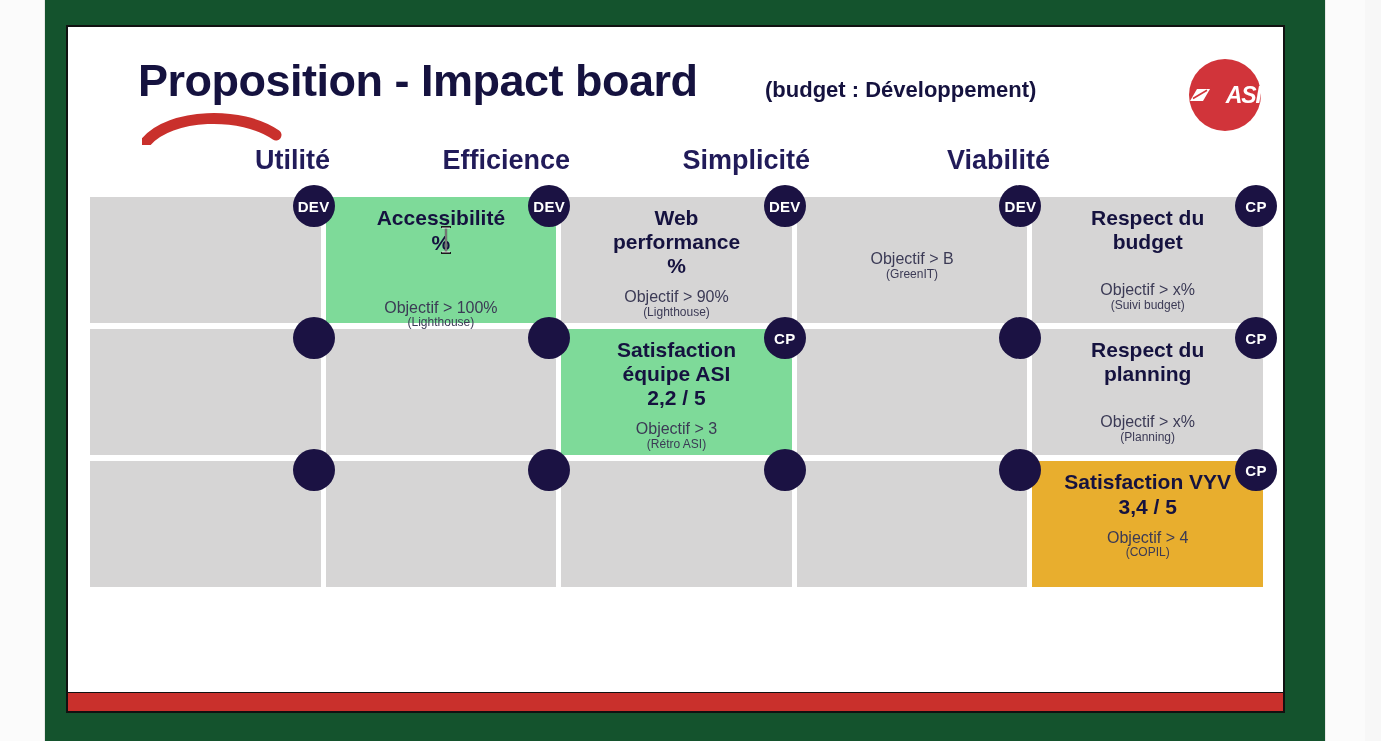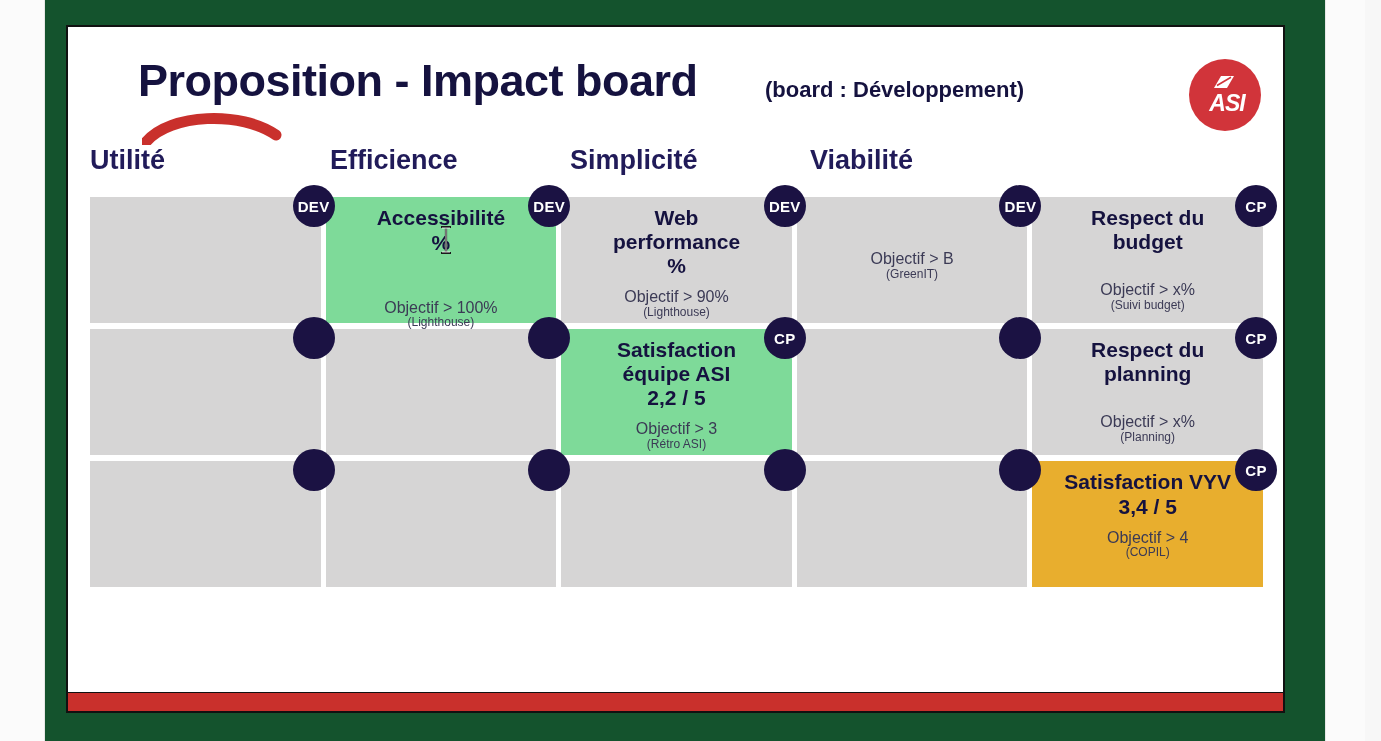--- a/index.html
+++ b/index.html
@@ -37,31 +37,31 @@
   }
   .phase{
     position:absolute;left:697px;top:50px;
     font-size:22px;font-weight:bold;color:#15123f;white-space:nowrap;
   }
   .title-swoosh{position:absolute;left:74px;top:82px;width:140px;height:36px;}
   .logo{
     position:absolute;right:22px;top:32px;width:72px;height:72px;border-radius:50%;
     background:#d1343a;
   }
-  .logo-inner{position:absolute;inset:0;display:flex;align-items:center;justify-content:center;flex-direction:column;}
+  .logo-inner{position:absolute;inset:0;display:flex;align-items:center;justify-content:space-between;}
   .logo-text{
     color:#ffffff;font-size:23px;font-weight:bold;font-style:italic;
     letter-spacing:-1px;margin-left:4px;
   }
   .logo-mark{width:22px;height:16px;margin-right:2px;}
 
   
   .col-headers{position:absolute;left:22px;top:118px;width:1175px;display:flex;}
   .col-header{
-    flex:0 0 240px;text-align:left;
+    flex:0 0 240px;text-align:right;
     font-size:27px;font-weight:bold;color:#211b59;
   }
 
   
   .grid{position:absolute;left:22px;top:170px;width:1178px;}
   .grid-row{display:flex;margin-bottom:6px;}
   .cell{
     position:relative;width:235px;height:126px;margin-right:5px;
     background:#d6d5d5;box-sizing:border-box;
   }
@@ -106,21 +106,21 @@
   <div id="slide">
 
     <div class="header">
 
       <div class="title">Proposition - Impact board</div>
 
       <svg class="title-swoosh" viewBox="0 0 140 36">
         <path d="M4 33 C 28 4, 100 2, 134 26" stroke="#c9302c" stroke-width="11" fill="none" stroke-linecap="round"></path>
       </svg>
 
-      <div class="phase">(board : Développement)</div>
+      <div class="phase">(budget : Développement)</div>
 
       <div class="logo">
         <div class="logo-inner">
           <svg class="logo-mark" viewBox="0 0 22 16">
             <path d="M1 14 L8 2 L21 2 L14 14 Z" fill="#ffffff"></path>
             <path d="M4 11.5 L18 3.2" stroke="#d1343a" stroke-width="1.6" fill="none"></path>
           </svg>
           <span class="logo-text">ASI</span>
         </div>
       </div>

